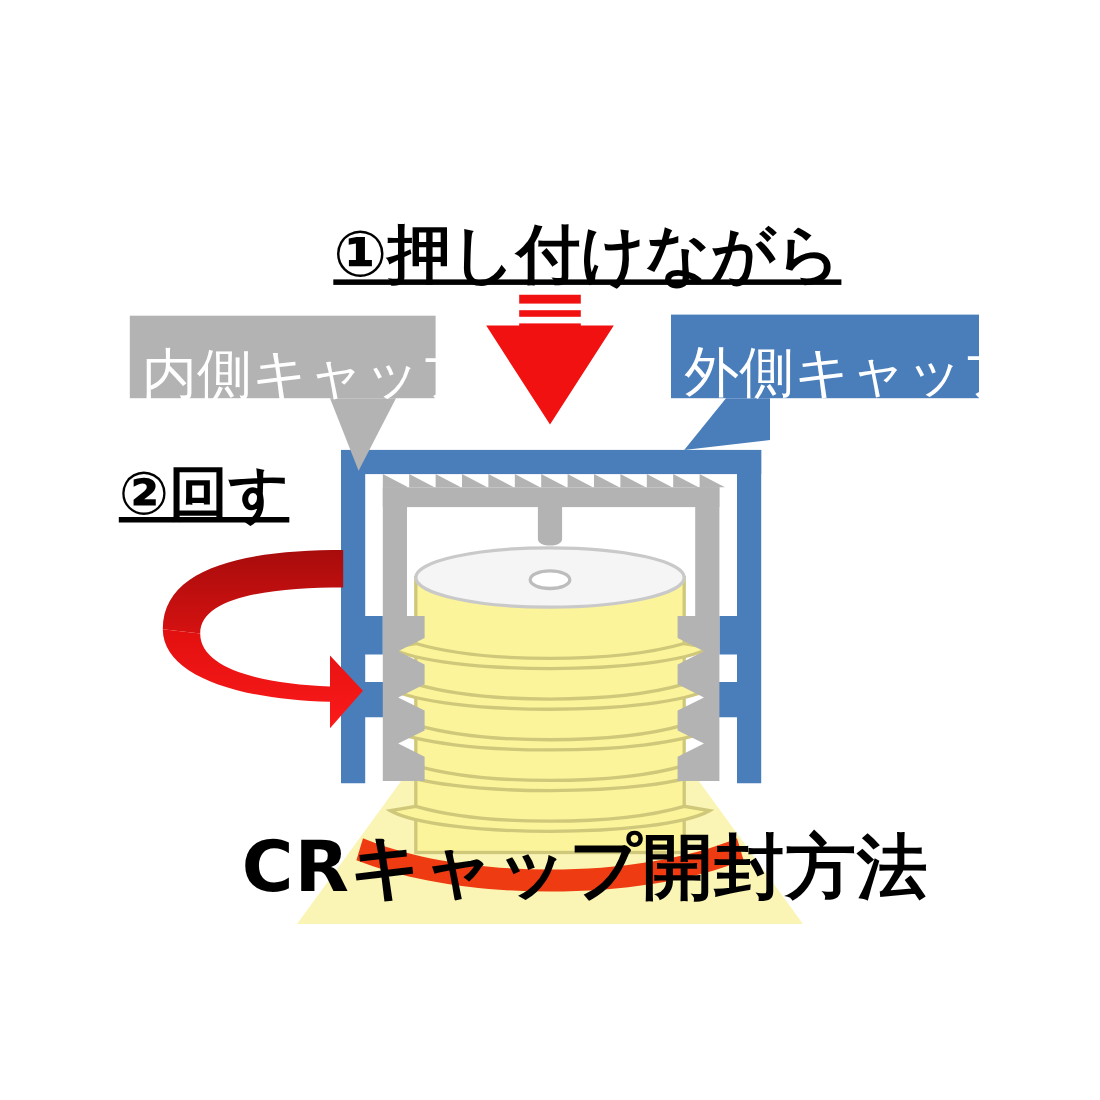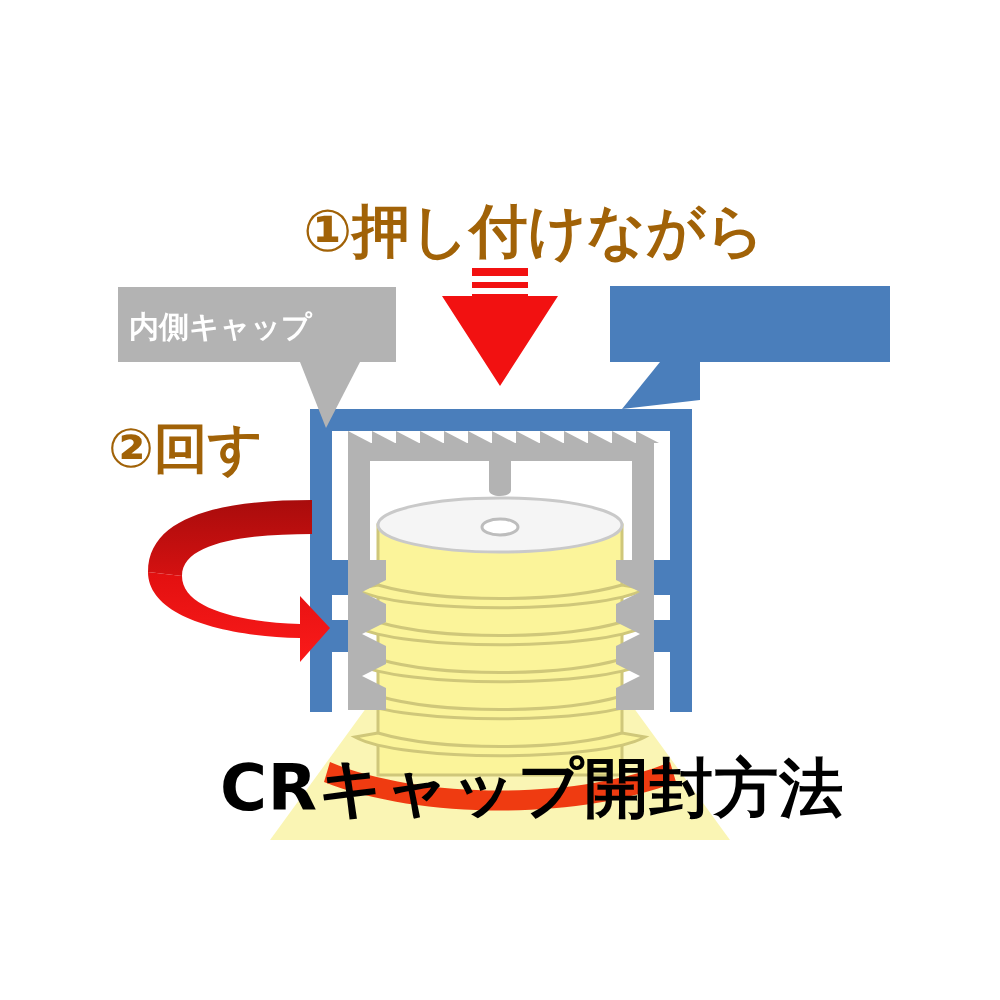--- a/index.html
+++ b/index.html
@@ -10,34 +10,35 @@
     font-family:"DejaVu Sans","Liberation Sans",sans-serif;
     overflow:hidden;
     position:relative;
   }
   #stage{position:absolute;left:0;top:0;width:1000px;height:1000px;}
   svg#diagram{position:absolute;left:0;top:0;width:1000px;height:1000px;display:block;}
   .txt-layer{position:absolute;left:0;top:0;width:1000px;height:1000px;pointer-events:none;}
 
   .step-label{
     position:absolute;
-    color:#a16207;
+    color:#000000;
     font-weight:700;
     white-space:nowrap;
     font-family:"DejaVu Sans","Liberation Sans",sans-serif;
+    text-decoration:underline;
   }
   #step1-label{left:303px;top:193px;font-size:58px;letter-spacing:0px;}
   #step2-label{left:108px;top:413px;font-size:54px;letter-spacing:0px;}
 
   .callout-text{
     position:absolute;
     color:#ffffff;
-    font-weight:700;
+    font-weight:400;
     white-space:nowrap;
-    font-size:30px;
+    font-size:50px;
   }
   #inner-cap-text{left:129px;top:307px;}
   #outer-cap-text{left:622px;top:305px;}
 
   #bottom-title{
     position:absolute;
     left:0;top:745px;width:1000px;
     text-align:center;
     color:#000000;
     font-weight:700;
@@ -155,18 +156,19 @@
   </svg>
 
   <div class="txt-layer">
 
     <div class="step-label" id="step1-label">①押し付けながら</div>
 
     <div class="step-label" id="step2-label">②回す</div>
 
     <div class="callout-text" id="inner-cap-text">内側キャップ</div>
 
+    <div class="callout-text" id="outer-cap-text">外側キャップ</div>
 
     <div id="bottom-title">CRキャップ開封方法</div>
 
   </div>
 
 </div>
 
 </body></html>

